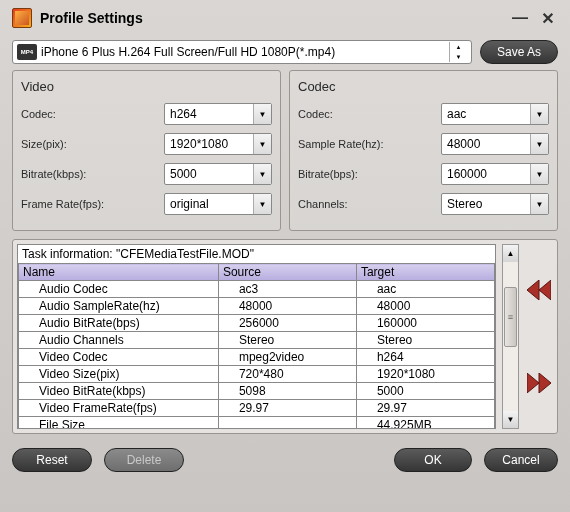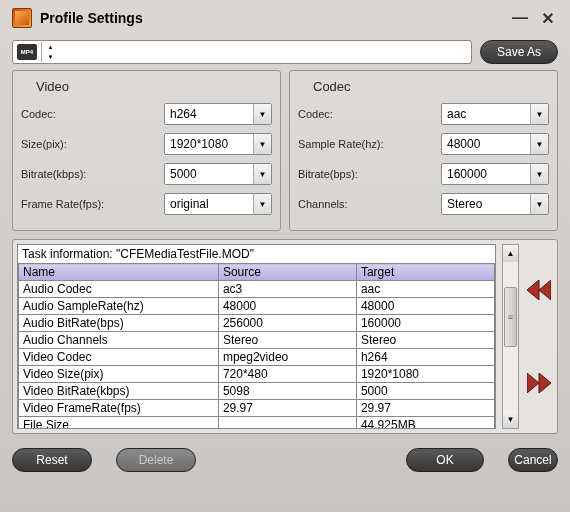--- a/index.html
+++ b/index.html
@@ -12,58 +12,59 @@
 .content { padding: 4px 12px 8px 12px; }
 .profile-row { display:flex; gap:8px; align-items:center; margin-bottom:6px;}
 .profile-select { flex:1; height:24px; background:#fff; border:1px solid #888; border-radius:3px; display:flex; align-items:center; padding:0 4px; position:relative;}
 .profile-select .mp4-icon{width:20px;height:16px;background:#333;border-radius:2px;margin-right:4px;display:flex;align-items:center;justify-content:center;color:#fff;font-size:6px;font-weight:bold;}
 .profile-select .txt{flex:1;font-size:12px;white-space:nowrap;overflow:hidden;}
 .spinner{width:18px;height:20px;display:flex;flex-direction:column;border-left:1px solid #aaa;}
 .spinner div{flex:1;font-size:6px;display:flex;align-items:center;justify-content:center;cursor:pointer;}
 .btn-dark{height:24px;padding:0 16px;background:linear-gradient(#5b5b5b,#353535);color:#fff;border:1px solid #222;border-radius:12px;font-size:12px;display:flex;align-items:center;justify-content:center;cursor:pointer;}
 .columns{display:flex;gap:8px;}
 .group{flex:1;border:1px solid #9a9591;border-radius:3px;padding:8px;background:rgba(255,255,255,0.15);}
-.group-title{font-size:13px;color:#2a2a2a;margin-bottom:8px;margin-left:15px;}
+.group-title{font-size:13px;color:#2a2a2a;margin-bottom:8px;}
 .field-row{display:flex;align-items:center;margin-bottom:6px;height:24px;}
 .field-label{font-size:11px;color:#2a2a2a;flex:1;}
 .combo{width:108px;height:22px;background:#fff;border:1px solid #888;border-radius:2px;display:flex;align-items:center;}
 .combo .val{flex:1;padding:0 5px;font-size:12px;}
 .combo .arrow{width:18px;height:100%;border-left:1px solid #aaa;display:flex;align-items:center;justify-content:center;font-size:8px;cursor:pointer;background:linear-gradient(#f4f4f4,#dcdcdc);}
 .task-panel{margin-top:8px;border:1px solid #9a9591;border-radius:3px;background:#e5e2df;padding:4px;display:flex;gap:6px;height:195px;position:relative;}
 .table-wrap{flex:1;background:#fff;border:1px solid #888;overflow:hidden;font-size:12px;}
 .task-info{padding:2px 4px;}
 table{border-collapse:collapse;width:100%;}
 th{background:linear-gradient(#d7cfed,#b7aee0);border:1px solid #888;padding:1px 4px;text-align:left;font-weight:normal;font-size:12px;margin-left:16px;}
-td{border:1px solid #888;padding:1px 4px;font-size:12px;}
+td{border:1px solid #888;padding:1px 20px;font-size:12px;}
 .scrollbar{width:17px;background:#f0ede9;border:1px solid #999;display:flex;flex-direction:column;}
 .scroll-btn{height:17px;display:flex;align-items:center;justify-content:center;font-size:8px;background:linear-gradient(#f4f4f4,#d5d5d5);cursor:pointer;}
 .scroll-track{flex:1;position:relative;}
 .scroll-thumb{position:absolute;left:1px;right:1px;top:25px;height:60px;background:linear-gradient(90deg,#e8e5e1,#c9c5c0);border:1px solid #999;border-radius:2px;}
 .scroll-thumb::after{content:"≡";position:absolute;top:50%;left:50%;transform:translate(-50%,-50%);font-size:9px;color:#666;}
 .side-arrows{width:28px;display:flex;flex-direction:column;justify-content:space-around;align-items:center;}
 .side-arrow{cursor:pointer;}
 .side-arrow svg{display:block;}
-.footer{display:flex;gap:24px;padding:6px 12px 10px 12px;align-items:center;}
+.footer{display:flex;gap:12px;padding:6px 12px 10px 12px;align-items:center;}
 .footer .spacer{flex:1;}
 .btn-disabled{background:linear-gradient(#8b8b8b,#6e6e6e);color:#c9c9c9;cursor:default;}
 </style>
 </head>
 <body>
 
 <div class="titlebar">
   <div class="app-icon"></div>
   <div class="title">Profile Settings</div>
   <div class="win-btn">—</div>
   <div class="win-btn">✕</div>
 </div>
 
 <div class="content">
   <div class="profile-row">
     <div class="profile-select">
       <div class="mp4-icon">MP4</div>
+      <div class="txt">iPhone 6 Plus H.264 Full Screen/Full HD 1080P(*.mp4)</div>
       <div class="spinner">
           <div>▲</div>
           <div>▼</div>
         </div>
     </div>
     <div class="btn-dark">Save As</div>
   </div>
 
   <div class="columns">
     <div class="group">
@@ -213,14 +214,14 @@
       </div>
     </div>
   </div>
 </div>
 
 <div class="footer">
   <div class="btn-dark" style="width:80px">Reset</div>
   <div class="btn-dark btn-disabled" style="width:80px">Delete</div>
   <div class="spacer"></div>
   <div class="btn-dark" style="width:78px">OK</div>
-  <div class="btn-dark" style="width:50px">Cancel</div>
+  <div class="btn-dark" style="width:74px">Cancel</div>
 </div>
 
 </body></html>

